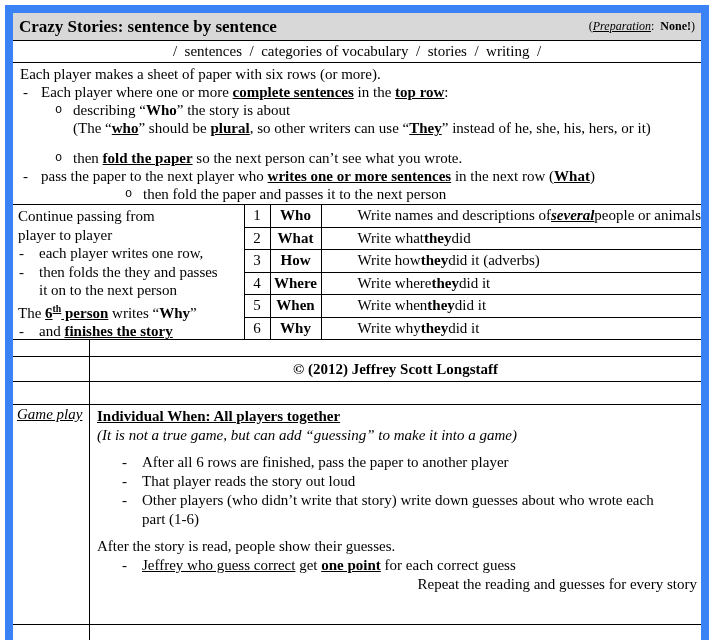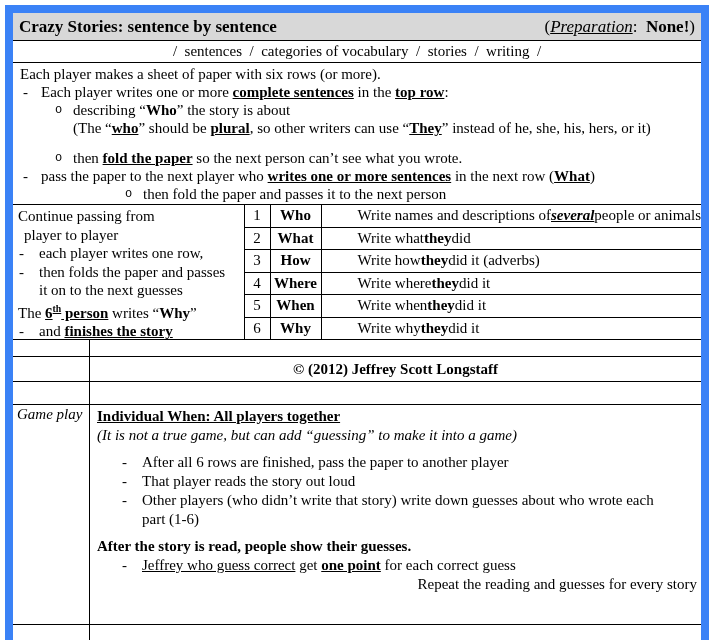--- a/index.html
+++ b/index.html
@@ -12,21 +12,21 @@
   .sheet {
     position:absolute; left:5px; top:5px; width:704px;
     border:8px solid #3b82f6; background:#fff;
   }
   .row { display:flex; border-bottom:1px solid #000; overflow:hidden; }
   .row:last-child { border-bottom:none; }
 
   .r-header { height:28px; align-items:center; justify-content:space-between;
               padding:0 6px; background:#d8d8d8; }
   .title { font-weight:bold; font-size:17px; white-space:nowrap; }
-  .prep  { font-size:17px; white-space:nowrap; }
+  .prep  { font-size:12px; white-space:nowrap; }
 
   .r-tags { height:22px; align-items:center; justify-content:center; }
 
   .r-instr { height:142px; display:block; padding:2px 4px; }
 
   .r-split { height:135px; }
   .left-cell { width:232px; border-right:1px solid #000; padding:2px 2px; }
   .mini-table { flex:1; display:flex; flex-direction:column; }
   .mini-row { flex:1; display:flex; border-bottom:1px solid #000; align-items:stretch; }
   .mini-row:last-child { border-bottom:none; }
@@ -37,21 +37,21 @@
   .mini-desc { flex:1; display:flex; align-items:center; padding-left:3px; white-space:nowrap;margin-left:33px; }
 
   .stub { width:77px; border-right:1px solid #000; padding:1px 4px; }
   .flex1 { flex:1; }
   .r-sp1 { height:17px; }
   .r-copy { height:25px; }
   .copy-cell { flex:1; display:flex; align-items:center; justify-content:center; }
   .copy-text { font-weight:bold; }
   .r-sp2 { height:23px; }
   .r-game { height:220px; }
-  .game-label { font-style:italic; }
+  .game-label { font-style:italic; text-decoration:underline; }
   .game-content { flex:1; padding:2px 4px; }
   .r-bottom { height:18px; }
 
   .line { position:relative; line-height:18px; min-height:18px; white-space:nowrap; }
   .left-cell .line { line-height:18.5px; min-height:18.5px; white-space:normal;font-family:Liberation Serif, serif; }
   .game-content .line { line-height:19px; min-height:19px; }
   .r-instr .line.gap { margin-top:12px; }
   .game-content .line.gap { margin-top:8px; }
   .bullet { position:absolute; top:0; }
   .bullet-o { font-family:"Liberation Mono", monospace; font-size:12px; }
@@ -70,35 +70,35 @@
     <span class="title">Crazy Stories: sentence by sentence</span>
     <span class="prep"><span>(</span><span class="i u">Preparation</span><span>:&nbsp; </span><span class="b">None!</span><span>)</span></span>
   </div>
 
   <div class="row r-tags">
     <span>/ &nbsp;sentences&nbsp; / &nbsp;categories of vocabulary&nbsp; / &nbsp;stories&nbsp; / &nbsp;writing&nbsp; /</span>
   </div>
 
   <div class="row r-instr">
       <div class="line" style="padding-left: 3px;"><span>Each player makes a sheet of paper with six rows (or more).</span></div>
-      <div class="line" style="padding-left: 24px;"><span class="bullet" style="left: 6px;">-</span><span>Each player writes one or more </span><span class="b u">complete sentences</span><span> in the </span><span class="b u">top row</span><span>:</span></div>
+      <div class="line" style="padding-left: 24px;"><span class="bullet" style="left: 6px;">-</span><span>Each player where one or more </span><span class="b u">complete sentences</span><span> in the </span><span class="b u">top row</span><span>:</span></div>
       <div class="line" style="padding-left: 56px;"><span class="bullet bullet-o" style="left: 38px;">o</span><span>describing “</span><span class="b">Who</span><span>” the story is about</span></div>
       <div class="line" style="padding-left: 56px;"><span>(The “</span><span class="b u">who</span><span>” should be </span><span class="b u">plural</span><span>, so other writers can use “</span><span class="b u">They</span><span>” instead of he, she, his, hers, or it)</span></div>
       <div class="line gap" style="padding-left: 56px;"><span class="bullet bullet-o" style="left: 38px;">o</span><span>then </span><span class="b u">fold the paper</span><span> so the next person can’t see what you wrote.</span></div>
       <div class="line" style="padding-left: 24px;"><span class="bullet" style="left: 6px;">-</span><span>pass the paper to the next player who </span><span class="b u">writes one or more sentences</span><span> in the next row (</span><span class="b u">What</span><span>)</span></div>
       <div class="line" style="padding-left: 126px;"><span class="bullet bullet-o" style="left: 108px;">o</span><span>then fold the paper and passes it to the next person</span></div>
     </div>
 
   <div class="row r-split">
     <div class="left-cell">
         <div class="line" style="padding-left: 3px;"><span>Continue passing from</span></div>
-        <div class="line" style="padding-left: 3px; margin-left: 6px;"><span>player to player</span></div>
+        <div class="line" style="padding-left: 3px;"><span>player to player</span></div>
         <div class="line" style="padding-left: 24px;"><span class="bullet" style="left: 4px;">-</span><span>each player writes one row,</span></div>
-        <div class="line" style="padding-left: 24px;"><span class="bullet" style="left: 4px;">-</span><span>then folds the paper and passes</span></div>
-        <div class="line" style="padding-left: 24px;"><span>it on to the next guesses</span></div>
+        <div class="line" style="padding-left: 24px;"><span class="bullet" style="left: 4px;">-</span><span>then folds the they and passes</span></div>
+        <div class="line" style="padding-left: 24px;"><span>it on to the next person</span></div>
         <div class="line" style="padding-left: 3px;"><span>The </span><span class="b u">6</span><sup class="b u">th</sup><span class="b u"> person</span><span> writes “</span><span class="b">Why</span><span>”</span></div>
         <div class="line" style="padding-left: 24px;"><span class="bullet" style="left: 4px;">-</span><span>and </span><span class="b u">finishes the story</span></div>
       </div>
     <div class="mini-table">
         <div class="mini-row">
           <div class="mini-num">1</div>
           <div class="mini-cat">Who</div>
           <div class="mini-desc">
             <span>Write names and descriptions of </span>
             <span class="b i u">several</span>
@@ -174,21 +174,21 @@
     <div class="stub">
       <span class="game-label">Game play</span>
     </div>
     <div class="game-content">
         <div class="line" style="padding-left: 3px;"><span class="b u">Individual When: All players together</span></div>
         <div class="line" style="padding-left: 3px;"><span class="i">(It is not a true game, but can add “guessing” to make it into a game)</span></div>
         <div class="line gap" style="padding-left: 48px;"><span class="bullet" style="left: 28px;">-</span><span>After all 6 rows are finished, pass the paper to another player</span></div>
         <div class="line" style="padding-left: 48px;"><span class="bullet" style="left: 28px;">-</span><span>That player reads the story out loud</span></div>
         <div class="line" style="padding-left: 48px;"><span class="bullet" style="left: 28px;">-</span><span>Other players (who didn’t write that story) write down guesses about who wrote each</span></div>
         <div class="line" style="padding-left: 48px;"><span>part (1-6)</span></div>
-        <div class="line gap" style="padding-left: 3px; font-weight: bold;"><span>After the story is read, people show their guesses.</span></div>
+        <div class="line gap" style="padding-left: 3px;"><span>After the story is read, people show their guesses.</span></div>
         <div class="line" style="padding-left: 48px;"><span class="bullet" style="left: 28px;">-</span><span class="u">Jeffrey who guess correct</span><span> get </span><span class="b u">one point</span><span> for each correct guess</span></div>
         <div class="line" style="padding-left: 3px; text-align: right;"><span>Repeat the reading and guesses for every story</span></div>
       </div>
   </div>
 
   <div class="row r-bottom">
     <div class="stub"></div>
     <div class="flex1"></div>
   </div>
 

